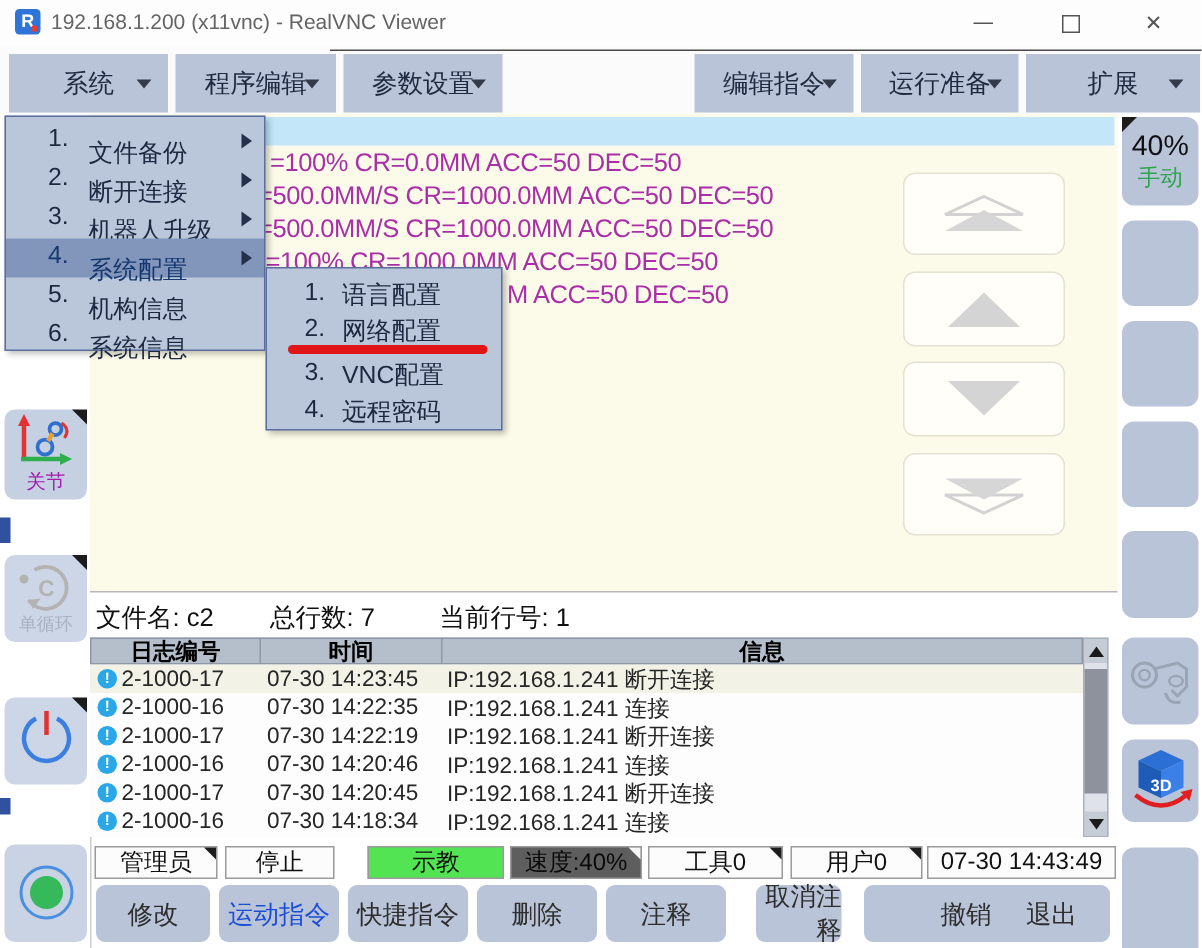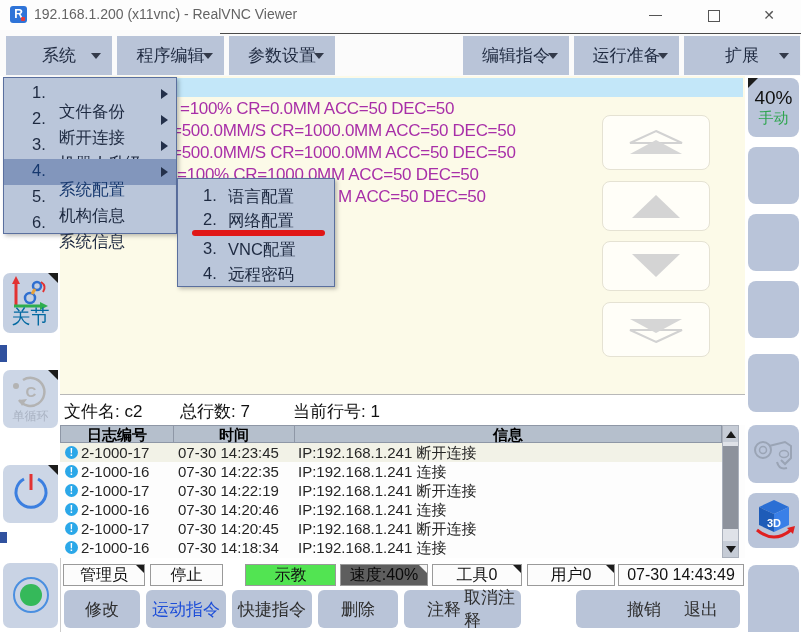--- a/index.html
+++ b/index.html
@@ -25,21 +25,21 @@
             display:flex;align-items:center;justify-content:center;cursor:default;}
   .menu-caret{position:absolute;right:11px;top:17px;width:0;height:0;
               border-left:5px solid transparent;border-right:5px solid transparent;border-top:6px solid #333a4a;}
   
   #left-col{left:0;top:76px;width:60px;height:556px;background:#ffffff;border-right:1px solid #cccccc;}
   .side-btn{left:3px;width:55px;border-radius:7px;background:#c5d0e2;}
   .corner-tr{position:absolute;right:0;top:0;width:0;height:0;
              border-top:10px solid #1c1c1c;border-left:10px solid transparent;}
   .corner-tl{position:absolute;left:0;top:0;width:0;height:0;
              border-top:10px solid #1c1c1c;border-right:10px solid transparent;}
-  .side-label{position:absolute;left:0;bottom:3px;width:100%;text-align:center;font-size:19px;color:#0369a1;}
+  .side-label{position:absolute;left:0;bottom:3px;width:100%;text-align:center;font-size:13px;color:#a21caf;}
   .side-label.dim{color:#a9b2c2;font-size:12px;}
   .edge-tab{left:0;width:7px;background:#30519e;}
   
   #main-area{left:60px;top:76px;width:685px;height:318px;background:#fcfae8;}
   #selected-line{left:2px;top:2px;width:681px;height:19px;background:#c3e7f9;}
   .prog-line{position:absolute;font-size:17px;color:#a82fa8;white-space:nowrap;letter-spacing:-0.3px;}
   .nav-btn{left:542px;width:106px;background:#fffef8;border:1px solid #e5e2d3;border-radius:8px;
            display:flex;align-items:center;justify-content:center;}
   
   #file-bar{left:60px;top:394px;width:685px;height:31px;background:#ffffff;border-top:1px solid #b8b8b8;}
@@ -73,21 +73,21 @@
   
   .right-btn{left:748px;width:51px;background:#b9c4d9;border-radius:8px;}
   #speed-btn{text-align:center;}
   #speed-val{margin-top:9px;font-size:19px;color:#111;}
   #speed-mode{font-size:15px;color:#2da44e;}
   
   #sys-menu{left:3px;top:77px;width:174px;height:157px;background:#bac6da;border:1px solid #5a6f9e;
             box-sizing:border-box;box-shadow:2px 2px 4px rgba(0,0,0,0.25);}
   .mi{position:absolute;left:0;width:172px;height:26px;font-size:16.5px;color:#1d2940;}
   .mi .num{position:absolute;left:28px;top:2px;}
-  .mi .lbl{position:absolute;left:55px;top:20px;font-family:Liberation Mono, monospace;}
+  .mi .lbl{position:absolute;left:55px;top:10px;font-family:Liberation Mono, monospace;}
   .mi.active{background:#8296bc;color:#16386e;}
   .sub-arrow{position:absolute;right:8px;top:8px;width:0;height:0;
              border-top:5px solid transparent;border-bottom:5px solid transparent;border-left:7px solid #23304a;}
   #cfg-menu{left:177px;top:178px;width:158px;height:109px;background:#bac6da;border:1px solid #5a6f9e;
             box-sizing:border-box;box-shadow:2px 2px 4px rgba(0,0,0,0.25);}
   .smi{position:absolute;left:0;width:156px;height:24px;font-size:16.5px;color:#1d2940;}
   .smi .num{position:absolute;left:25px;top:1px;}
   .smi .lbl{position:absolute;left:50px;top:1px;}
   #red-underline{position:absolute;left:14px;top:51px;width:133px;height:6px;background:#e01616;border-radius:3px;}
 </style>
@@ -307,21 +307,21 @@
   </div>
 <div class="abs bot-btn" style="left:232px;width:80px;">
     <span>快捷指令</span>
   </div>
 <div class="abs bot-btn" style="left:318px;width:80px;">
     <span>删除</span>
   </div>
 <div class="abs bot-btn" style="left:404px;width:80px;">
     <span>注释</span>
   </div>
-<div class="abs bot-btn" style="left:464px;width:57px;">
+<div class="abs bot-btn" style="left:504px;width:57px;text-align:right;">
     <span>取消注释</span>
   </div>
 <div class="abs bot-btn" style="left:576px;width:80px;padding-left:28px;">
     <span>撤销</span>
   </div>
 <div class="abs bot-btn" style="left:662px;width:78px;">
     <span>退出</span>
   </div>
 
 <div class="abs right-btn" id="speed-btn" style="top:78px;height:59px;">

